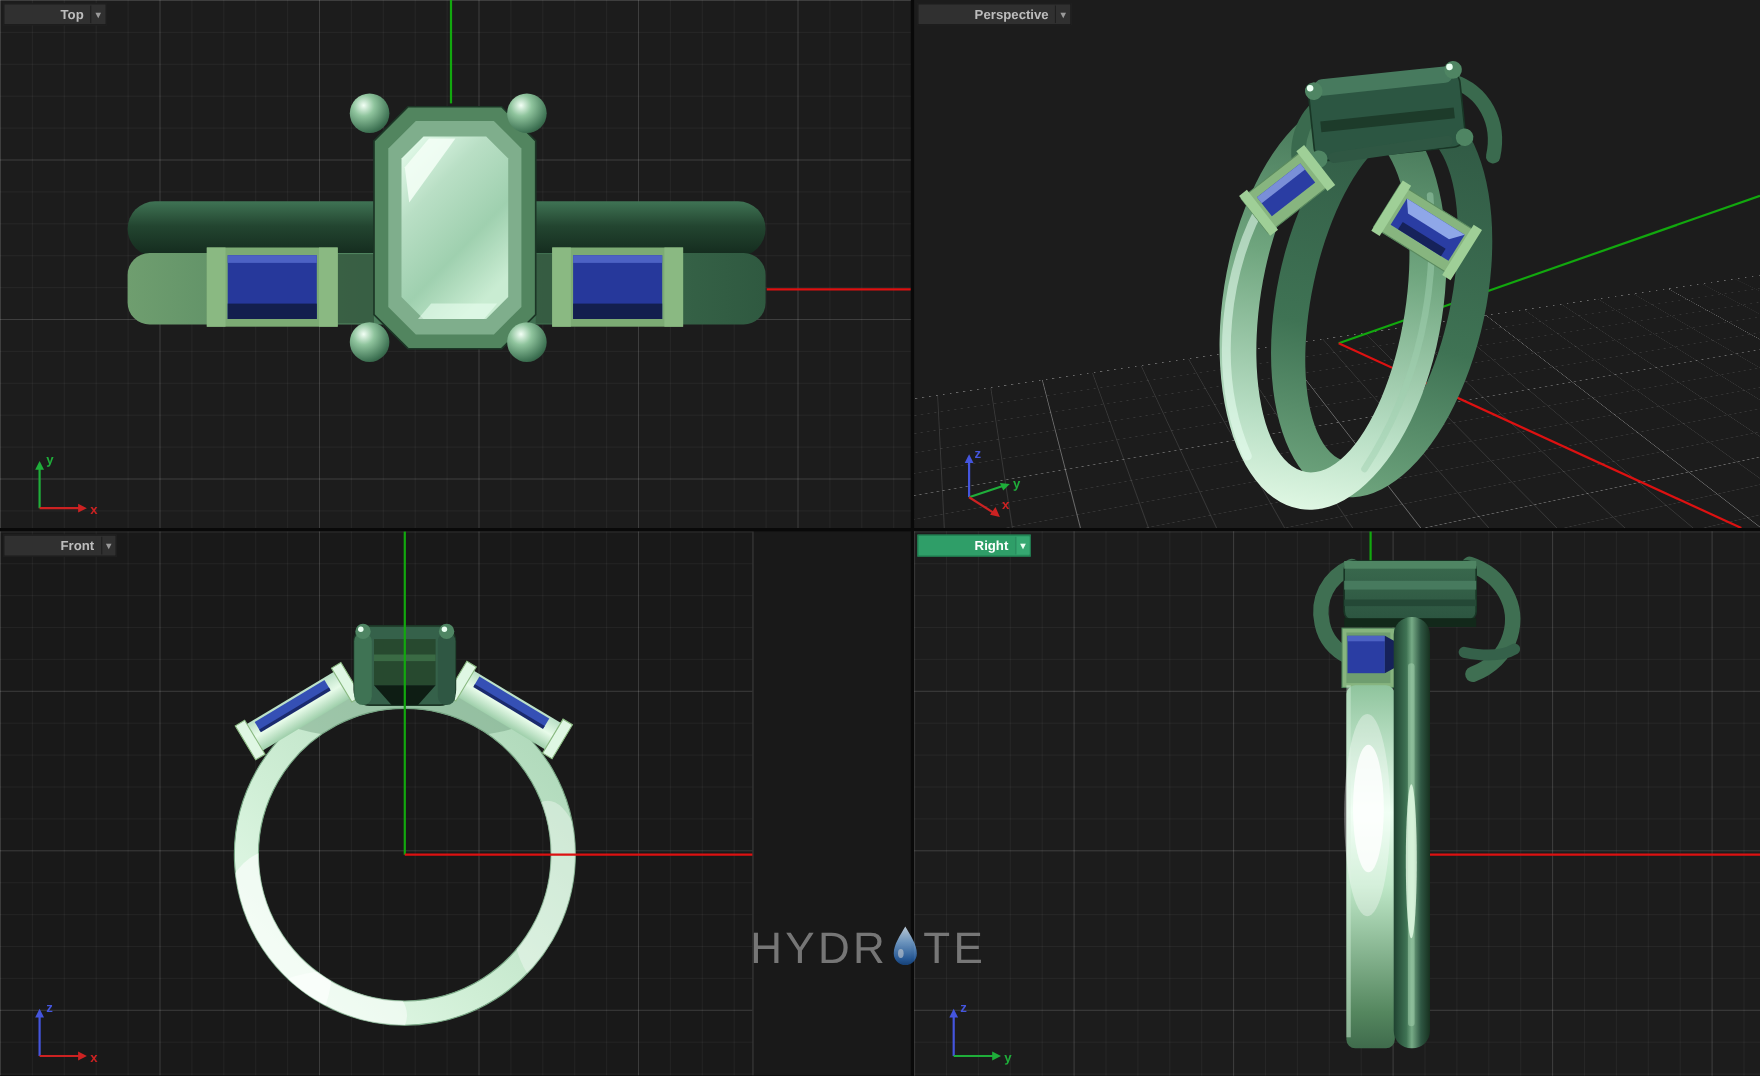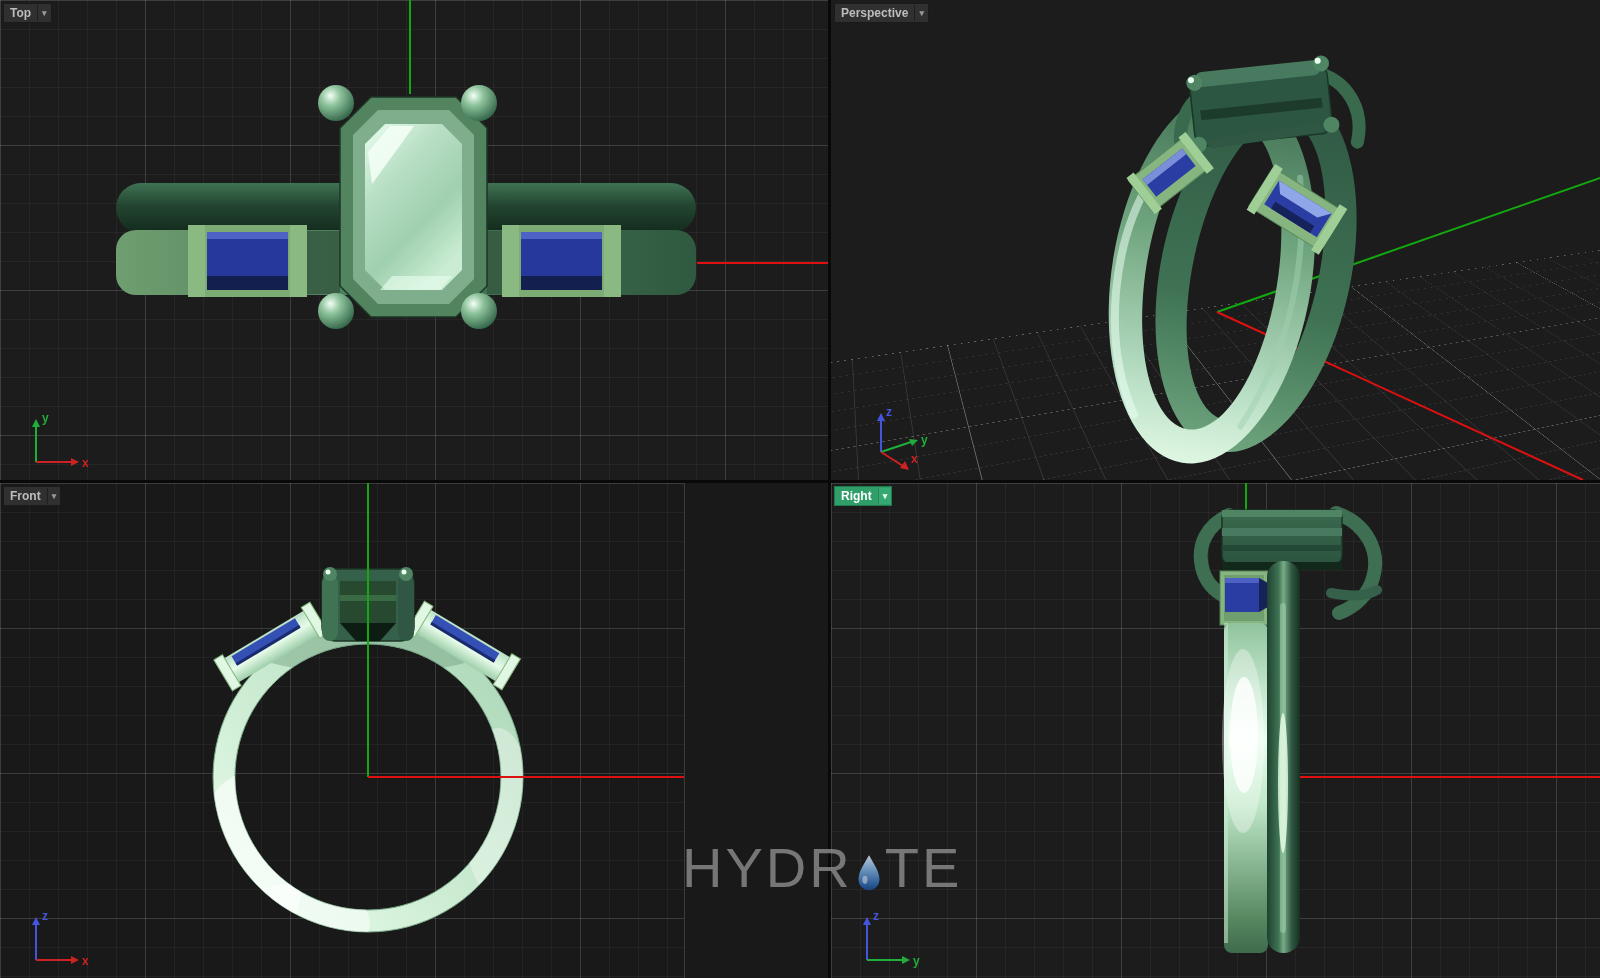--- a/index.html
+++ b/index.html
@@ -32,31 +32,31 @@
     transform:perspective(1100px) rotateX(58deg) rotateZ(-26deg);
     transform-origin:50% 60%;
   }
   .scene,.axis-lines{position:absolute;left:0;top:0;}
   .vp-label{
     position:absolute;left:3px;top:3px;display:inline-flex;align-items:center;
     background:#303030;border:1px solid #1a1a1a;color:#bdbdbd;
     font-size:12px;font-weight:bold;line-height:16px;padding:1px 0 1px 6px;
     cursor:pointer;z-index:30;user-select:none;
   }
-  .vp-label .vp-label-text{padding-right:6px;}
+  .vp-label .vp-label-text{padding-right:6px;margin-left:45px;}
   .vp-label .vp-label-arrow{
     border-left:1px solid #1f1f1f;padding:0 4px;color:#9a9a9a;font-size:9px;line-height:16px;
   }
   .vp-label.active{background:#2f9e68;border-color:#1f7a4e;color:#ffffff;justify-content:center;}
   .vp-label.active .vp-label-arrow{border-left-color:#27875a;color:#eafff2;background:#36a871;}
   .axis-ind{position:absolute;left:18px;bottom:10px;z-index:20;}
   .axis-ind text{font-family:"Liberation Sans",sans-serif;font-size:12px;font-weight:bold;}
   .watermark{
-    position:absolute;left:682px;top:840px;z-index:50;display:flex;align-items:flex-end;
-    color:#8b8b8b;font-size:56px;font-weight:400;letter-spacing:3px;line-height:1;
+    position:absolute;left:682px;top:840px;z-index:50;display:flex;align-items:center;
+    color:#8b8b8b;font-size:40px;font-weight:400;letter-spacing:3px;line-height:1;
     font-family:"Liberation Sans",sans-serif;opacity:0.82;
   }
   .watermark .drop{margin:0 2px 1px 2px;}
 </style>
 </head>
 <body>
 
 <div class="screen">
 
   <div class="viewport grid-bg">

